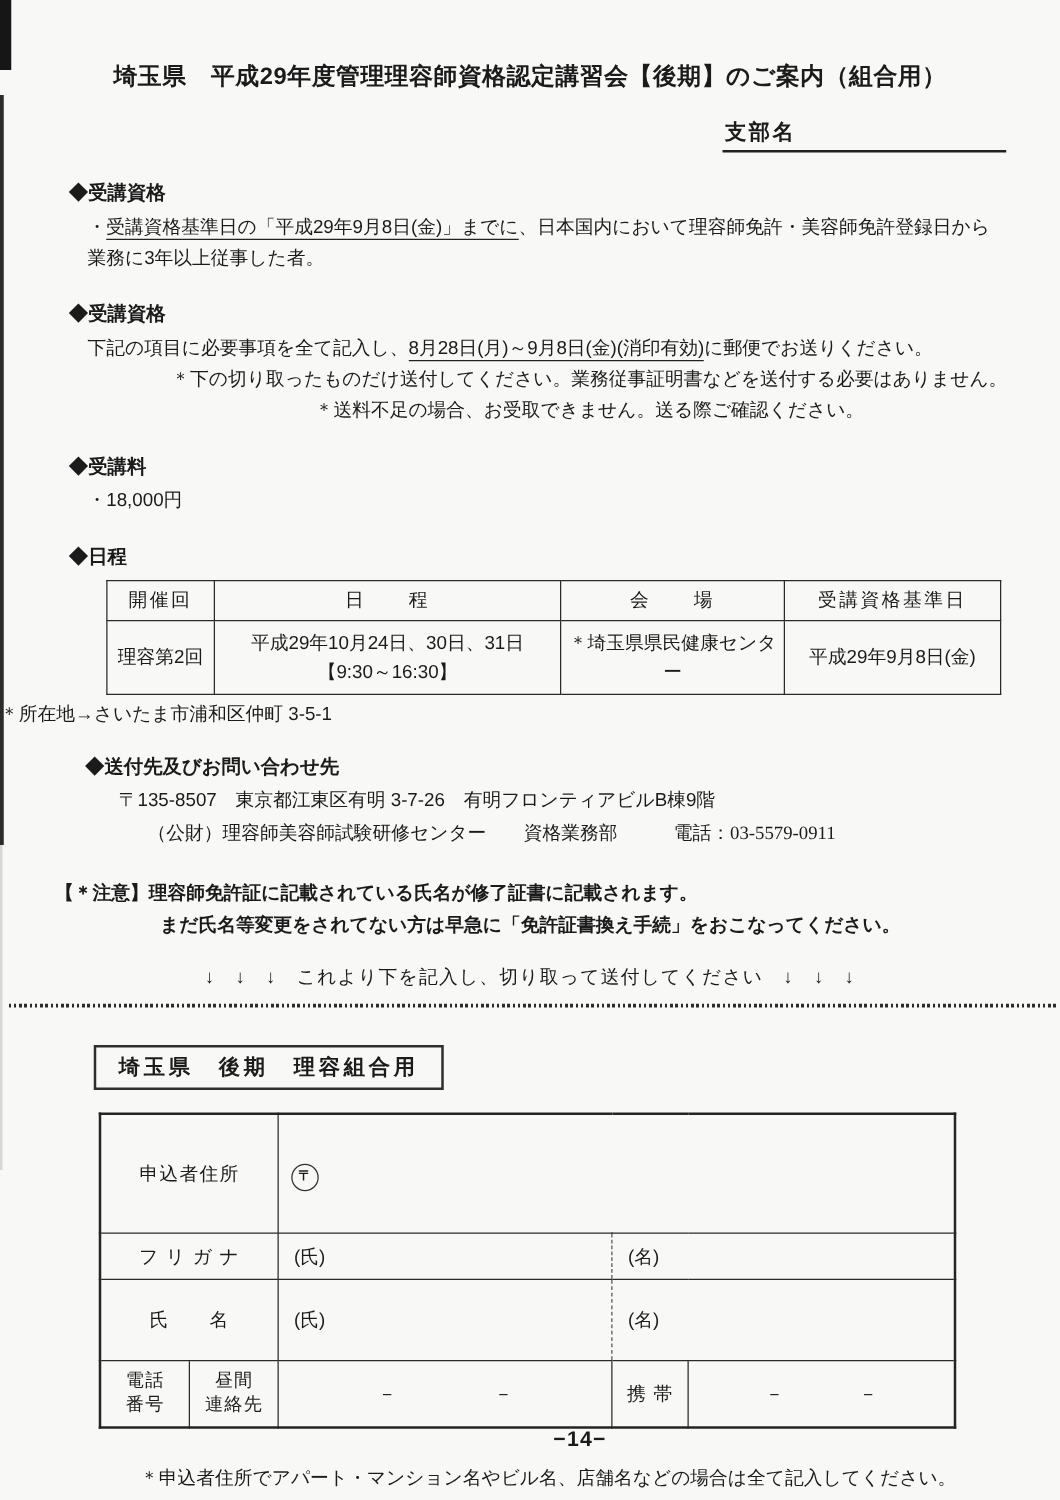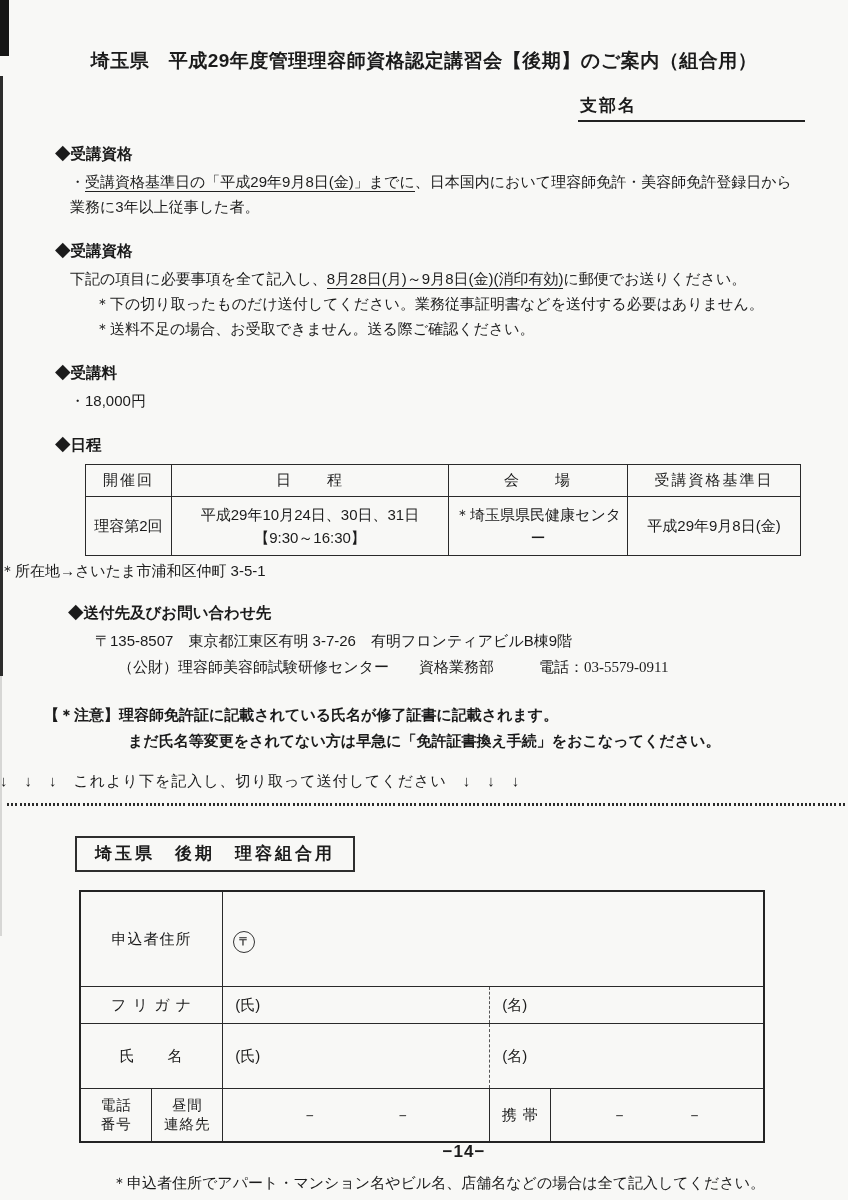--- a/index.html
+++ b/index.html
@@ -35,21 +35,21 @@
     border-bottom:2px solid #222;
     padding:0 168px 3px 2px;
     font-size:17px;font-weight:bold;letter-spacing:2px;
   }
   .section-heading{
     margin:22px 0 4px 55px;
     font-size:15.5px;font-weight:bold;
   }
   .body-line{font-size:15px;line-height:25px;}
   .ind1{margin-left:70px;}
-  .ind2{margin-left:95px;}
+  .ind2{margin-left:95px;text-align:center;}
   .u{border-bottom:1.6px solid #222;padding-bottom:1px;}
 
   
   table{border-collapse:collapse;}
   .sched{
     margin:8px 0 0 85px;
     width:716px;
     font-size:15px;
   }
   .sched th,.sched td{
@@ -71,21 +71,21 @@
 
   .contact-head{margin-left:68px;}
   .contact-addr{margin-left:95px;font-size:15px;line-height:26px;}
   .contact-org{margin-left:118px;font-size:15px;line-height:26px;white-space:pre;font-family:Liberation Serif, serif;}
 
   .notice{margin:22px 0 0 44px;font-size:15px;font-weight:bold;line-height:26px;}
   .notice-l2{margin-left:128px;}
 
   .cut-instruction{
     margin-top:18px;
-    text-align:left;
+    text-align:center;
     font-size:15px;
     letter-spacing:1px;
   }
   .cut-line{
     margin:12px 3px 0 7px;
     height:3px;
     background-image:repeating-linear-gradient(90deg,#2b2b2b 0 2px,transparent 2px 4.2px);
   }
 
   .form-box-label{

